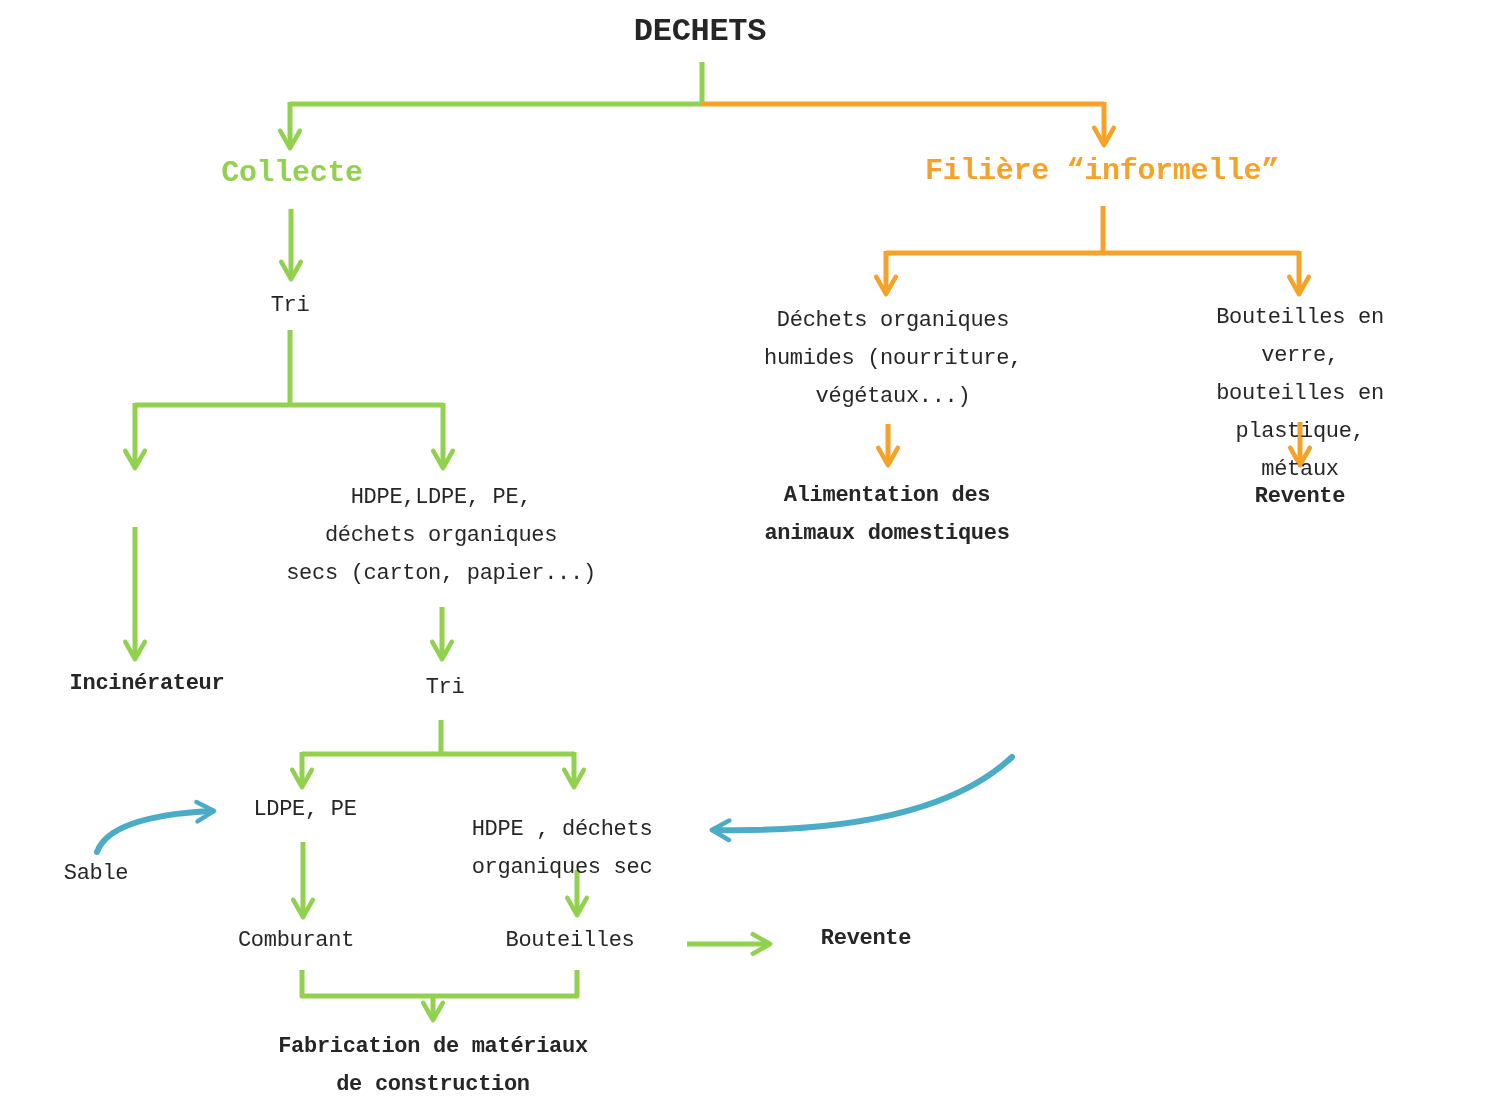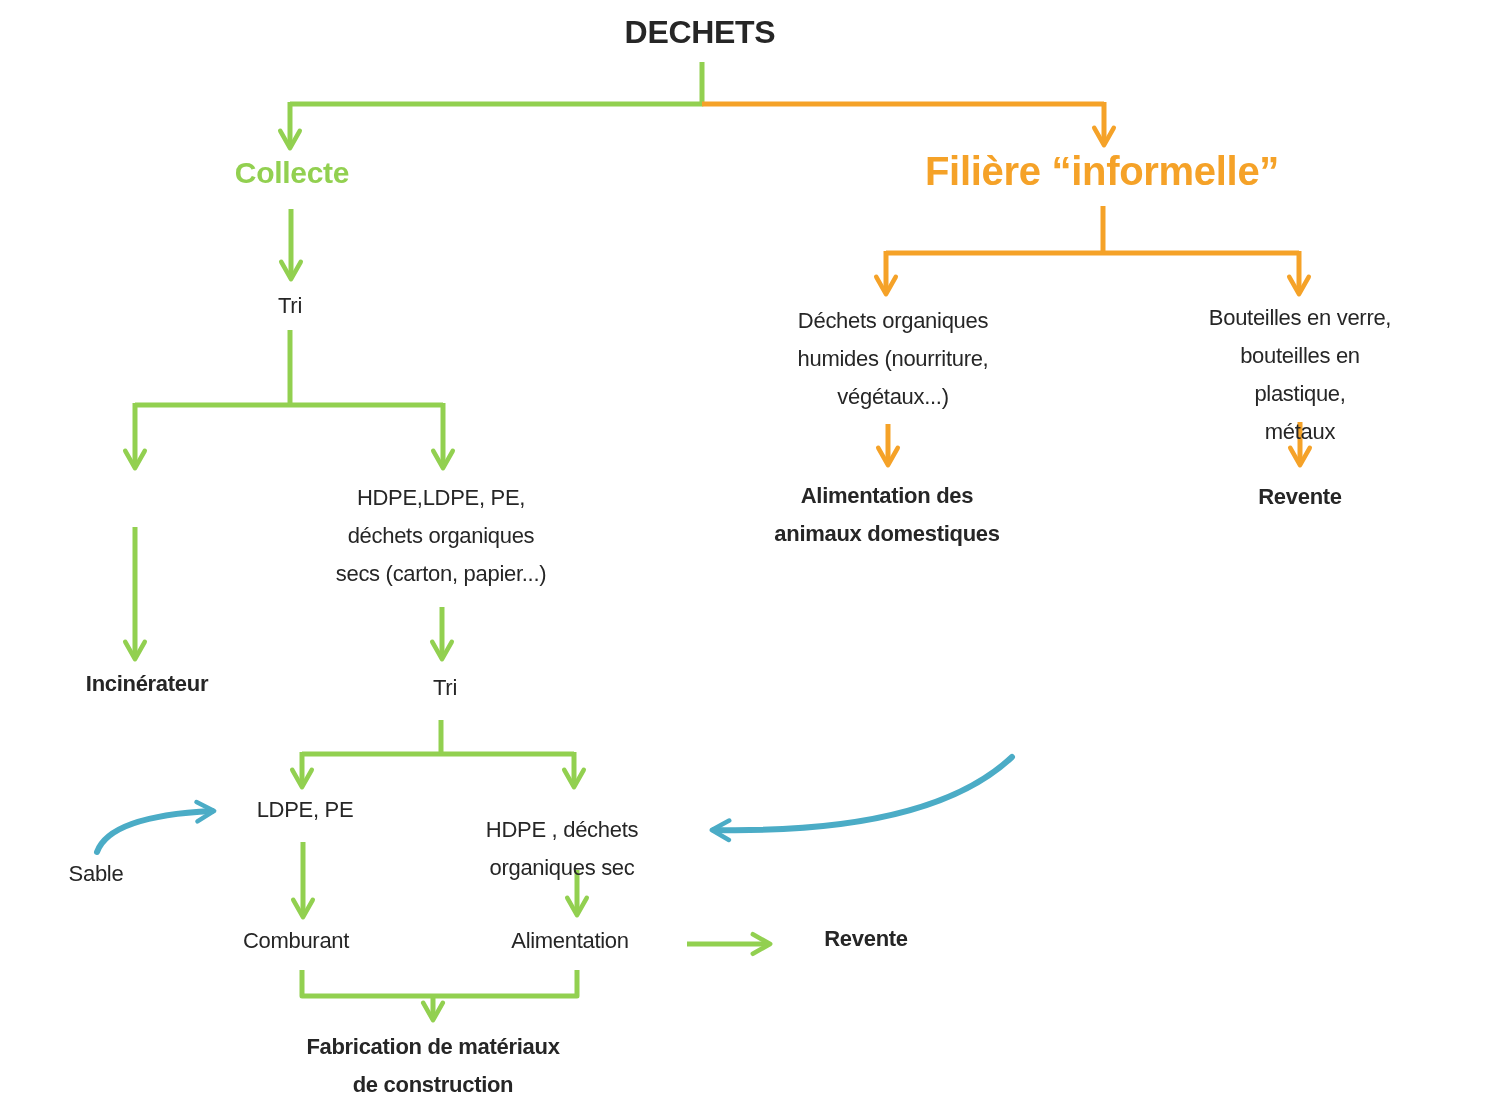--- a/index.html
+++ b/index.html
@@ -1,20 +1,20 @@
 <!DOCTYPE html>
 <html style="--c-green: #92D050; --c-orange: #F5A228; --c-blue: #4BACC6; --c-text: #262626;"><head>
 <meta charset="utf-8">
 <style>
   html,body{margin:0;padding:0;background:#ffffff;}
   #canvas{
     position:relative;
     width:1500px;height:1119px;
     background:#ffffff;
-    font-family:Liberation Sans, sans-serif;
+    font-family:Liberation Mono, monospace;
     color:var(--c-text,#262626);
     overflow:hidden;
   }
   #connector-layer{position:absolute;left:0;top:0;width:1500px;height:1119px;}
   .st-g{stroke:var(--c-green,#92D050);}
   .st-o{stroke:var(--c-orange,#F5A228);}
   .st-b{stroke:var(--c-blue,#4BACC6);}
   .ln{fill:none;stroke-width:5;stroke-linejoin:round;stroke-linecap:butt;}
   .ln-b{fill:none;stroke-width:6;stroke-linecap:round;}
   .mk{fill:none;stroke-width:2.1;stroke-linecap:round;stroke-linejoin:round;}
@@ -24,21 +24,21 @@
     font-size:22px;
     line-height:38px;
     letter-spacing:-0.3px;
     text-align:center;
     white-space:pre-line;
     color:var(--c-text,#262626);
   }
   .bold{font-weight:bold;}
   .title{font-size:32px;font-weight:bold;}
   .green-text{color:var(--c-green,#92D050);font-weight:bold;font-size:30px;}
-  .orange-text{color:var(--c-orange,#F5A228);font-weight:bold;font-size:40px;}
+  .orange-text{color:var(--c-orange,#F5A228);font-weight:bold;font-size:30px;}
 </style>
 </head>
 <body>
 
 <div id="canvas">
 
   <svg id="connector-layer" viewBox="0 0 1500 1119" xmlns="http://www.w3.org/2000/svg">
     <defs>
       <marker id="mg" viewBox="0 0 12 12" refX="9" refY="6" markerWidth="5.2" markerHeight="5.2" orient="auto">
         <path class="mk st-g" d="M2,1.5 L10,6 L2,10.5"></path>
@@ -133,21 +133,21 @@
   <div class="node" style="left:441px;top:479px;">HDPE,LDPE, PE,
 déchets organiques
 secs (carton, papier...)</div>
   <div class="node bold" style="left:147px;top:665px;">Incinérateur</div>
   <div class="node" style="left:445px;top:669px;">Tri</div>
   <div class="node" style="left:305px;top:791px;">LDPE, PE</div>
   <div class="node" style="left:562px;top:791px;margin-top:20px;">HDPE , déchets
 organiques sec</div>
   <div class="node" style="left:96px;top:855px;">Sable</div>
   <div class="node" style="left:296px;top:922px;">Comburant</div>
-  <div class="node" style="left:570px;top:922px;">Alimentation</div>
+  <div class="node" style="left:570px;top:922px;">Bouteilles</div>
   <div class="node bold" style="left:866px;top:920px;">Revente</div>
   <div class="node bold" style="left:433px;top:1028px;">Fabrication de matériaux
 de construction</div>
   <div class="node orange-text" style="left:1102px;top:152px;">Filière “informelle”</div>
   <div class="node" style="left:893px;top:302px;">Déchets organiques
 humides (nourriture,
 végétaux...)</div>
   <div class="node bold" style="left:887px;top:477px;">Alimentation des
 animaux domestiques</div>
   <div class="node" style="left:1300px;top:299px;">Bouteilles en verre,

